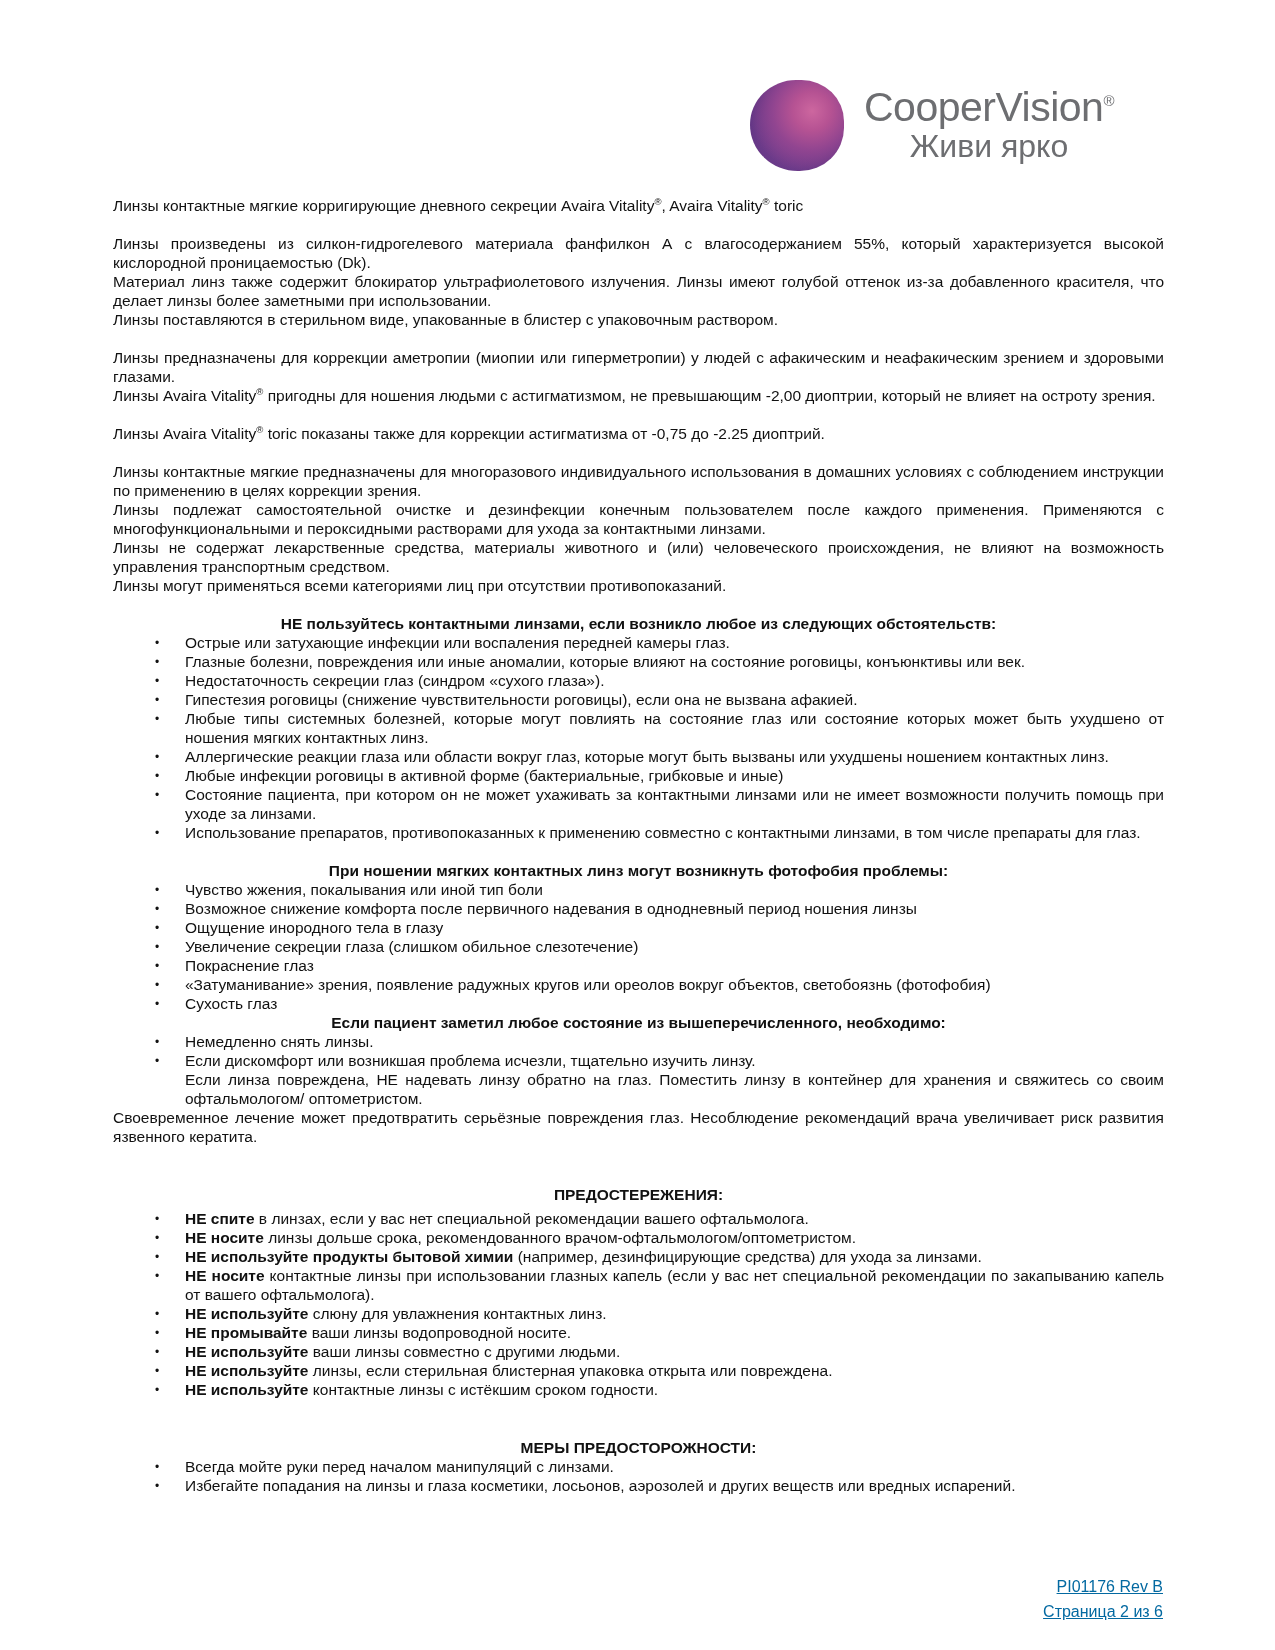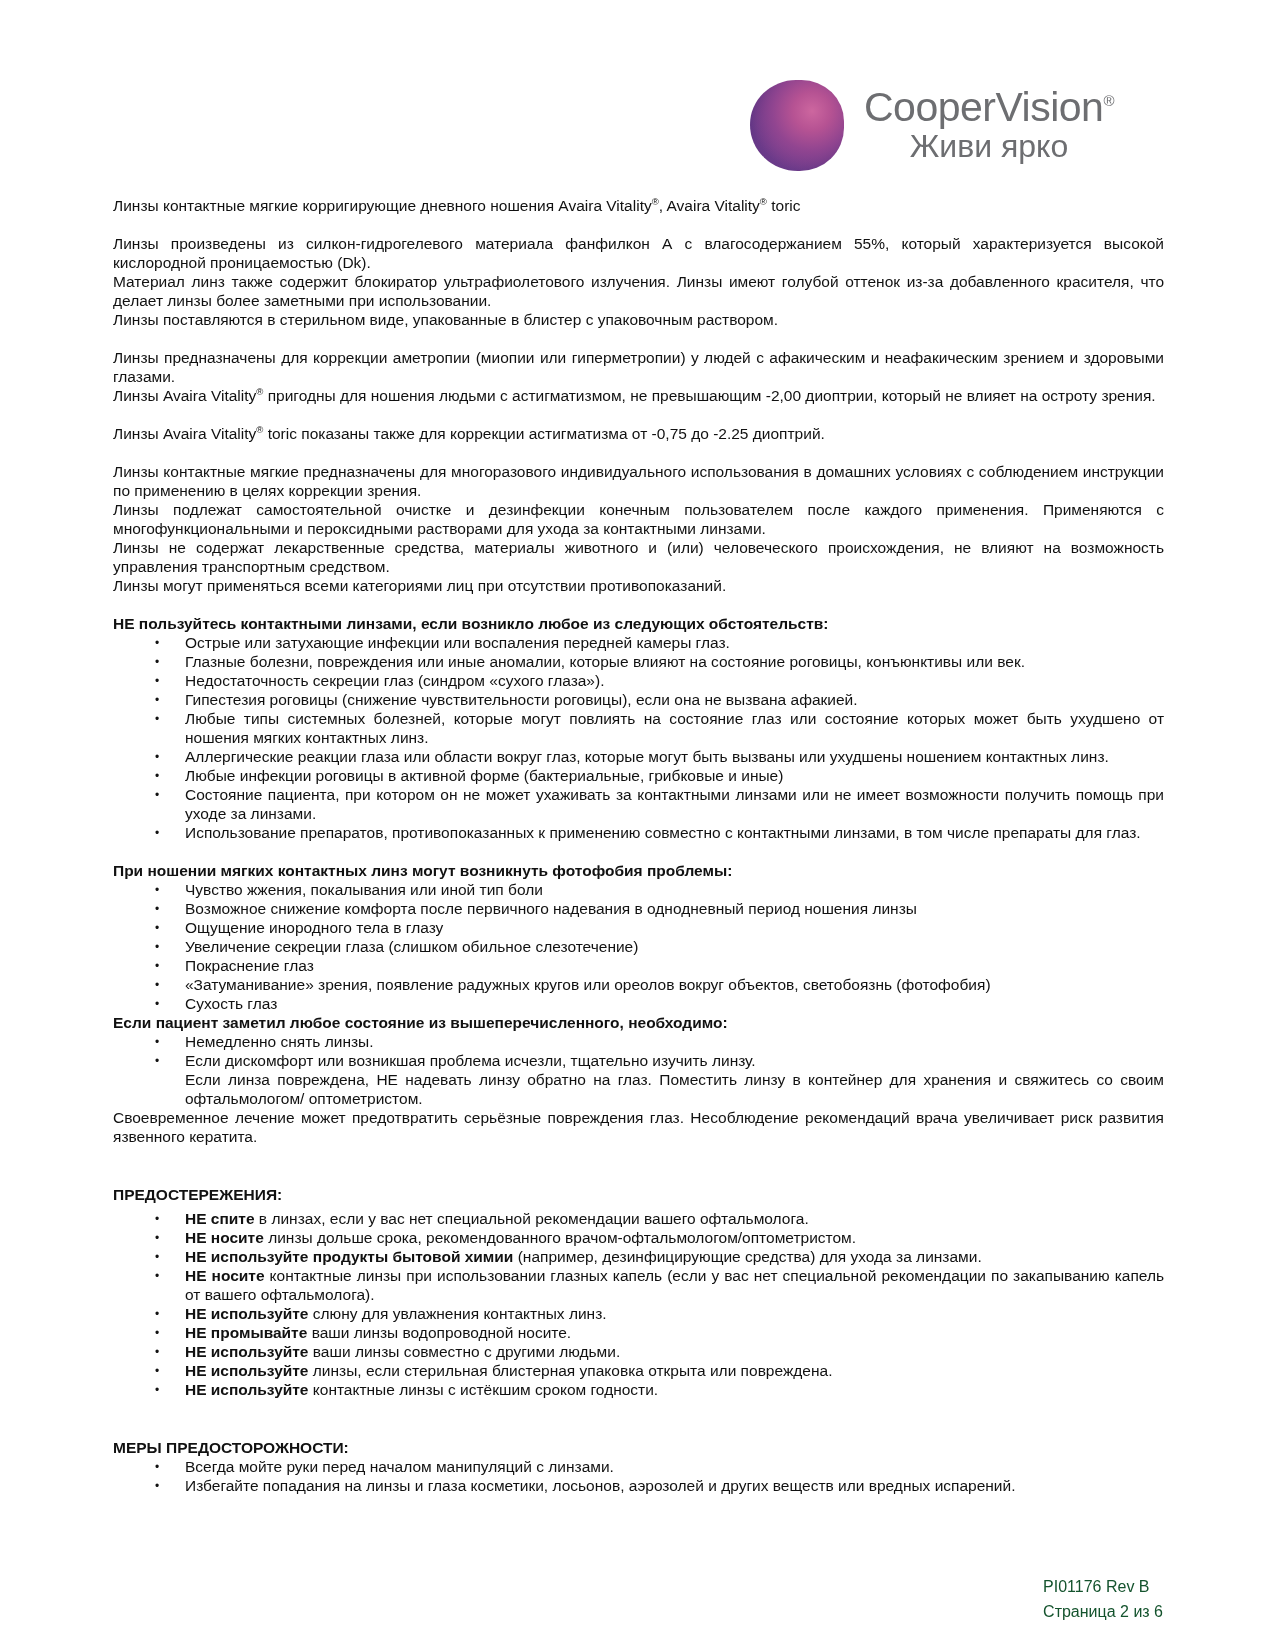--- a/index.html
+++ b/index.html
@@ -20,51 +20,51 @@
   .logo-text { margin-left:20px; text-align:center; color:#6d6e71; }
   .logo-brand { font-size:41px; letter-spacing:-0.5px; line-height:1; white-space:nowrap; }
   .logo-reg { font-size:15px; vertical-align:super; line-height:0; }
   .logo-tagline { font-size:32px; line-height:1.1; margin-top:1px; }
   
   .content {
     position:absolute; left:113px; top:196px; width:1051px;
     font-size:15.5px; line-height:19px;
   }
   .para { margin:0; text-align:justify; }
-  .heading { margin:0; font-weight:bold; text-align:left; }
+  .heading { margin:0; font-weight:bold; text-align:center; }
   .gap { height:19px; }
   .gap2 { height:39px; }
   .blist { list-style:none; margin:0; padding:0; }
   .blist.mt { margin-top:5px; }
   .blist li { position:relative; padding-left:72px; text-align:justify; margin:0; }
   .blist li::before { content:"\2022"; position:absolute; left:42px; top:1px; font-size:12px; }
   .blist li.no-bullet::before { content:none; }
   sup { font-size:62%; vertical-align:super; line-height:0; }
   b { font-weight:bold; }
   
   .footer {
-    position:absolute; right:112px; bottom:26px; text-align:left;
-    font-size:16px; line-height:25px; color:#14532d;
+    position:absolute; right:112px; bottom:26px; text-align:right;
+    font-size:16px; line-height:25px; color:#0369a1;text-decoration:underline;
   }
 </style>
 </head>
 <body>
 
 <div class="page">
 
   <div class="logo">
     <div class="logo-blob"></div>
     <div class="logo-text">
       <div class="logo-brand"><span>CooperVision</span><span class="logo-reg">®</span></div>
       <div class="logo-tagline">Живи ярко</div>
     </div>
   </div>
 
   <div class="content" id="doc-content">
-      <p class="para"><span>Линзы контактные мягкие корригирующие дневного ношения Avaira Vitality</span><sup>®</sup><span>, Avaira Vitality</span><sup>®</sup><span> toric</span></p>
+      <p class="para"><span>Линзы контактные мягкие корригирующие дневного секреции Avaira Vitality</span><sup>®</sup><span>, Avaira Vitality</span><sup>®</sup><span> toric</span></p>
       <div class="gap"></div>
       <p class="para"><span>Линзы произведены из силкон-гидрогелевого материала фанфилкон А с влагосодержанием 55%, который характеризуется высокой кислородной проницаемостью (Dk).</span></p>
       <p class="para"><span>Материал линз также содержит блокиратор ультрафиолетового излучения. Линзы имеют голубой оттенок из-за добавленного красителя, что делает линзы более заметными при использовании.</span></p>
       <p class="para"><span>Линзы поставляются в стерильном виде, упакованные в блистер с упаковочным раствором.</span></p>
       <div class="gap"></div>
       <p class="para"><span>Линзы предназначены для коррекции аметропии (миопии или гиперметропии) у людей с афакическим и неафакическим зрением и здоровыми глазами.</span></p>
       <p class="para"><span>Линзы Avaira Vitality</span><sup>®</sup><span> пригодны для ношения людьми с астигматизмом, не превышающим -2,00 диоптрии, который не влияет на остроту зрения.</span></p>
       <div class="gap"></div>
       <p class="para"><span>Линзы Avaira Vitality</span><sup>®</sup><span> toric показаны также для коррекции астигматизма от -0,75 до -2.25 диоптрий.</span></p>
       <div class="gap"></div>

